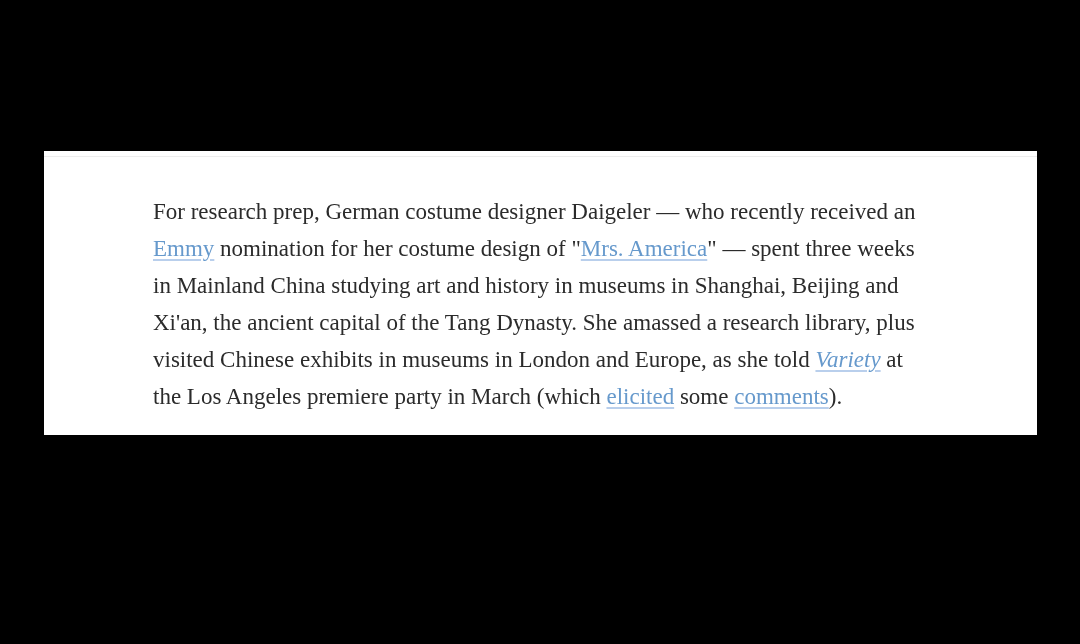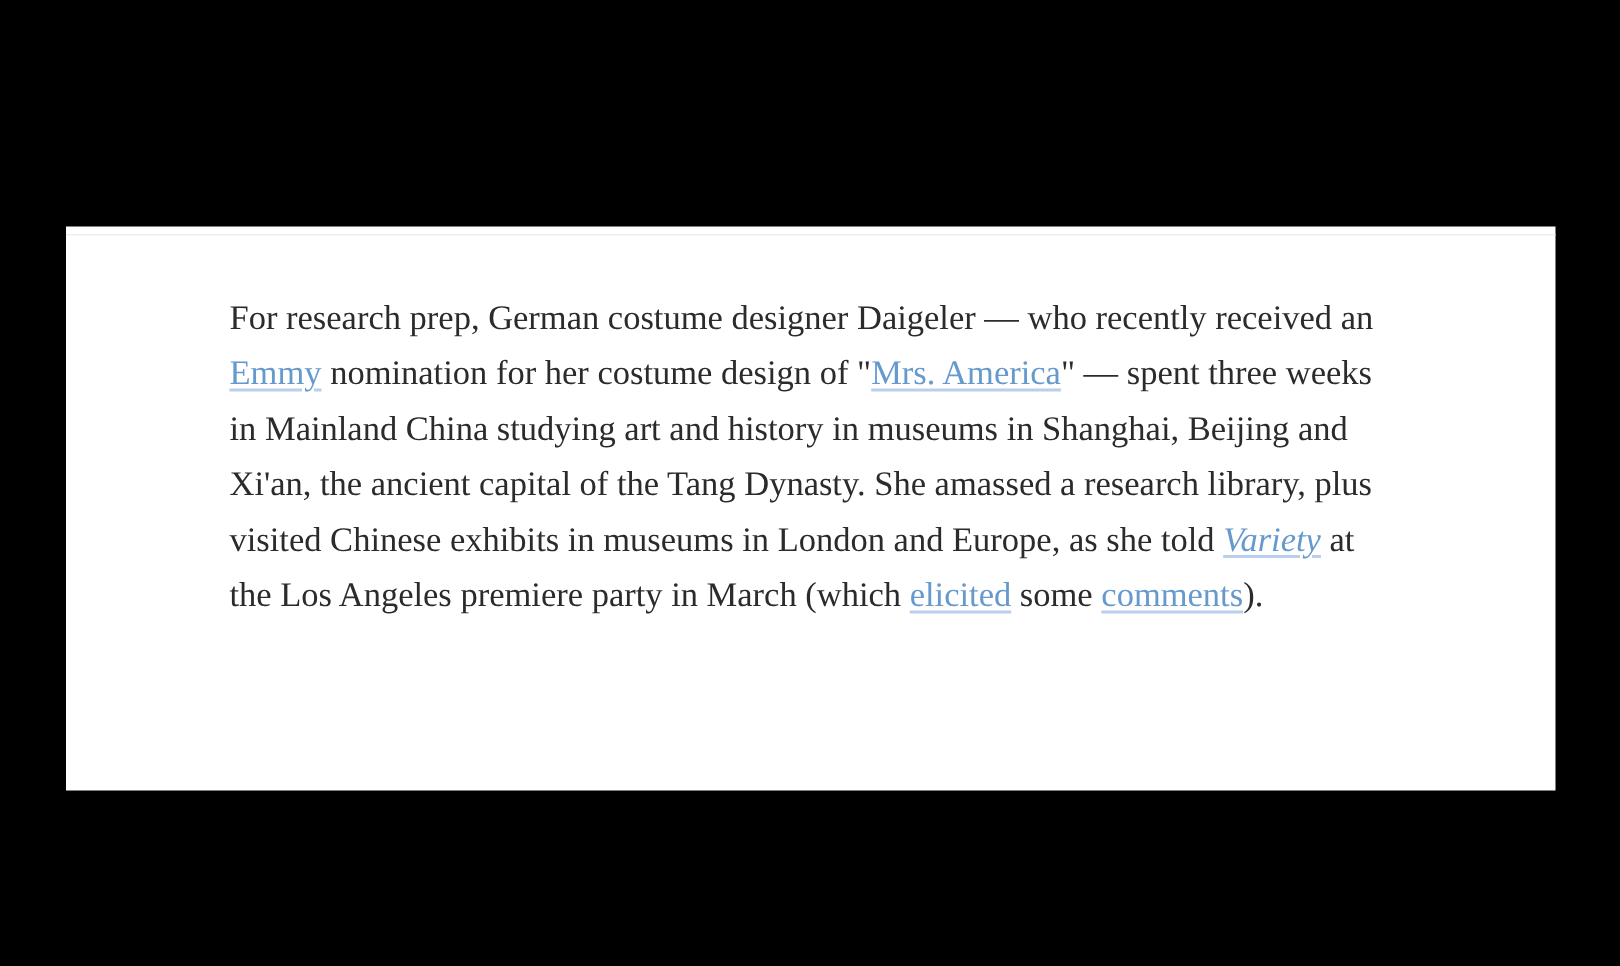--- a/index.html
+++ b/index.html
@@ -15,21 +15,21 @@
     position: relative;
     width: 1080px;
     height: 644px;
     background: var(--page-bg, #000000);
   }
   .card {
     position: absolute;
     left: 44px;
     top: 151px;
     width: 993px;
-    height: 376px;
+    height: 284px;
     background: var(--card-bg, #ffffff);
   }
   .top-rule {
     position: absolute;
     top: 5px;
     left: 0;
     right: 0;
     height: 1px;
     background: var(--divider, #ededed);
   }

